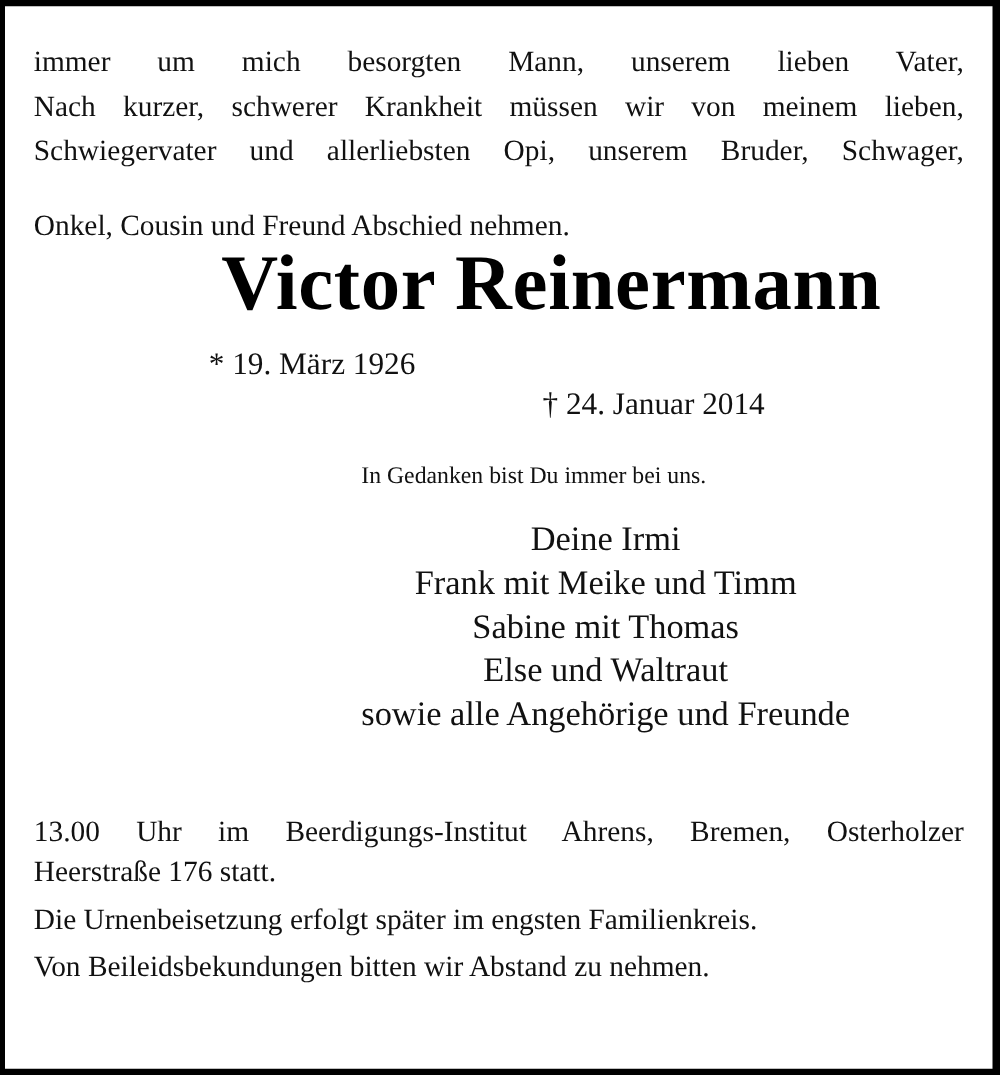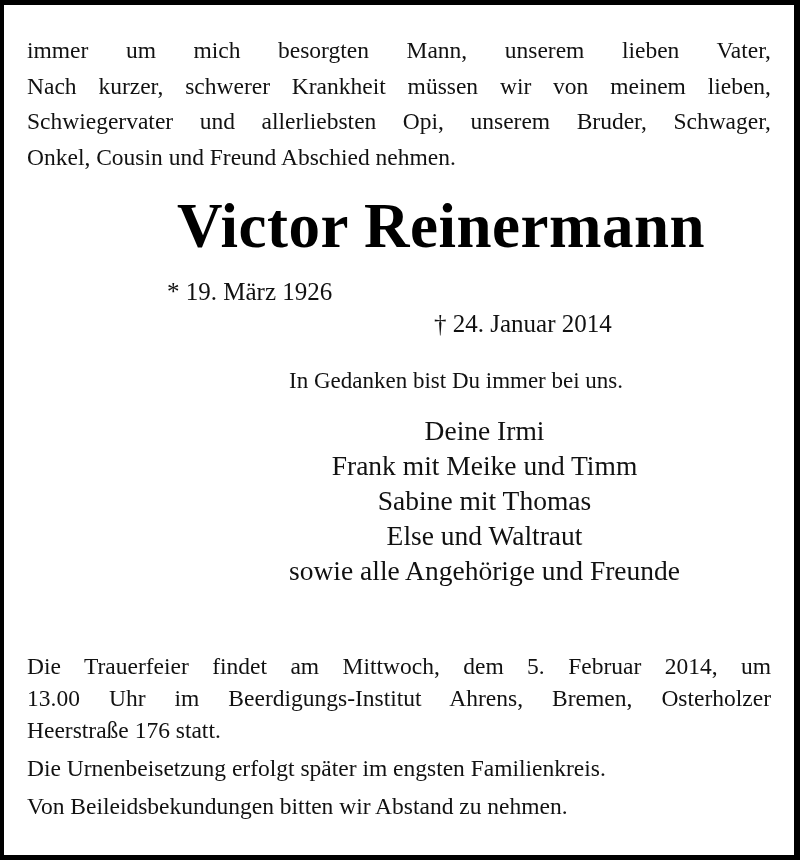--- a/index.html
+++ b/index.html
@@ -10,31 +10,31 @@
     border-top: 5px solid #000; border-left: 4px solid #000;
     border-right: 6px solid #000; border-bottom: 5px solid #000;
     background: #fff;
   }
   .serif { font-family: "Liberation Serif", "DejaVu Serif", serif; color: #111; }
   .intro {
     position: absolute; left: 27px; top: 33px; width: 744px;
     font-size: 23.5px; line-height: 35.5px; text-align: justify;
   }
   .intro .line { display: block; text-align: justify; text-align-last: justify; }
-  .intro .line.last { text-align-last: left; }
+  .intro .line.last { text-align-last: left; margin-top: 24px; }
   .name {
     position: absolute; left: 0; top: 186px; width: 800px; text-align: center;
     font-size: 63px; font-weight: bold; letter-spacing: 0.5px; line-height: 80px;
     color: #000;
     padding-left: 41px;
   }
   .dates { position: absolute; top: 277px; font-size: 25px; line-height: 30px; }
   .born { left: 167px; }
   .died { left: 434px; margin-top: 32px; }
-  .thought { position: absolute; left: 289px; top: 366px; font-size: 23px; line-height: 30px; }
+  .thought { position: absolute; left: 289px; top: 366px; font-size: 19px; line-height: 30px; }
   .mourners { position: absolute; left: 289px; top: 413px; font-size: 27.5px; line-height: 35px; }
   .mourners div { white-space: nowrap; text-align: center; }
   .footer {
     position: absolute; left: 27px; top: 650px; width: 744px;
     font-size: 23.5px; line-height: 32px;
   }
   .footer .para { margin-bottom: 6px; }
   .footer .line { display: block; text-align: justify; text-align-last: justify; transform-origin: left; }
   .footer .line.last { text-align-last: left; }
 </style>
@@ -60,19 +60,18 @@
 <div class="mourners serif">
   <div>Deine Irmi</div>
   <div>Frank mit Meike und Timm</div>
   <div>Sabine mit Thomas</div>
   <div>Else und Waltraut</div>
   <div>sowie alle Angehörige und Freunde</div>
 </div>
 
 <div class="footer serif">
   <div class="para">
-    <span class="line">Die Trauerfeier findet am Mittwoch, dem 5. Februar 2014, um</span>
     <span class="line">13.00 Uhr im Beerdigungs-Institut Ahrens, Bremen, Osterholzer</span>
     <span class="line last">Heerstraße 176 statt.</span>
   </div>
   <div class="para">Die Urnenbeisetzung erfolgt später im engsten Familienkreis.</div>
   <div class="para">Von Beileidsbekundungen bitten wir Abstand zu nehmen.</div>
 </div>
 
 </body></html>

